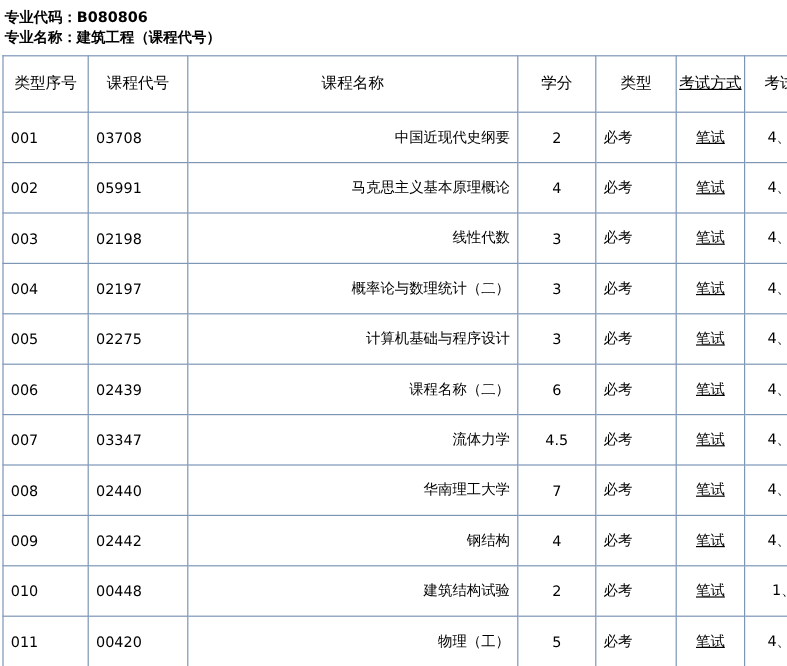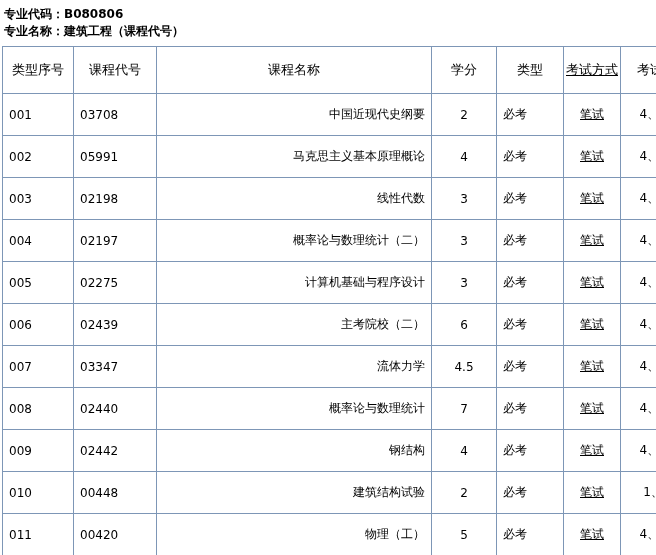--- a/index.html
+++ b/index.html
@@ -128,39 +128,39 @@
         <td class="c-code">02275</td>
         <td class="c-name">计算机基础与程序设计</td>
         <td class="c-credit">3</td>
         <td class="c-type">必考</td>
         <td class="c-exam">笔试</td>
         <td class="c-time">4、10月</td>
       </tr>
       <tr>
         <td class="c-idx">006</td>
         <td class="c-code">02439</td>
-        <td class="c-name">主考院校（二）</td>
+        <td class="c-name">课程名称（二）</td>
         <td class="c-credit">6</td>
         <td class="c-type">必考</td>
         <td class="c-exam">笔试</td>
         <td class="c-time">4、10月</td>
       </tr>
       <tr>
         <td class="c-idx">007</td>
         <td class="c-code">03347</td>
         <td class="c-name">流体力学</td>
         <td class="c-credit">4.5</td>
         <td class="c-type">必考</td>
         <td class="c-exam">笔试</td>
         <td class="c-time">4、10月</td>
       </tr>
       <tr>
         <td class="c-idx">008</td>
         <td class="c-code">02440</td>
-        <td class="c-name">概率论与数理统计</td>
+        <td class="c-name">华南理工大学</td>
         <td class="c-credit">7</td>
         <td class="c-type">必考</td>
         <td class="c-exam">笔试</td>
         <td class="c-time">4、10月</td>
       </tr>
       <tr>
         <td class="c-idx">009</td>
         <td class="c-code">02442</td>
         <td class="c-name">钢结构</td>
         <td class="c-credit">4</td>

